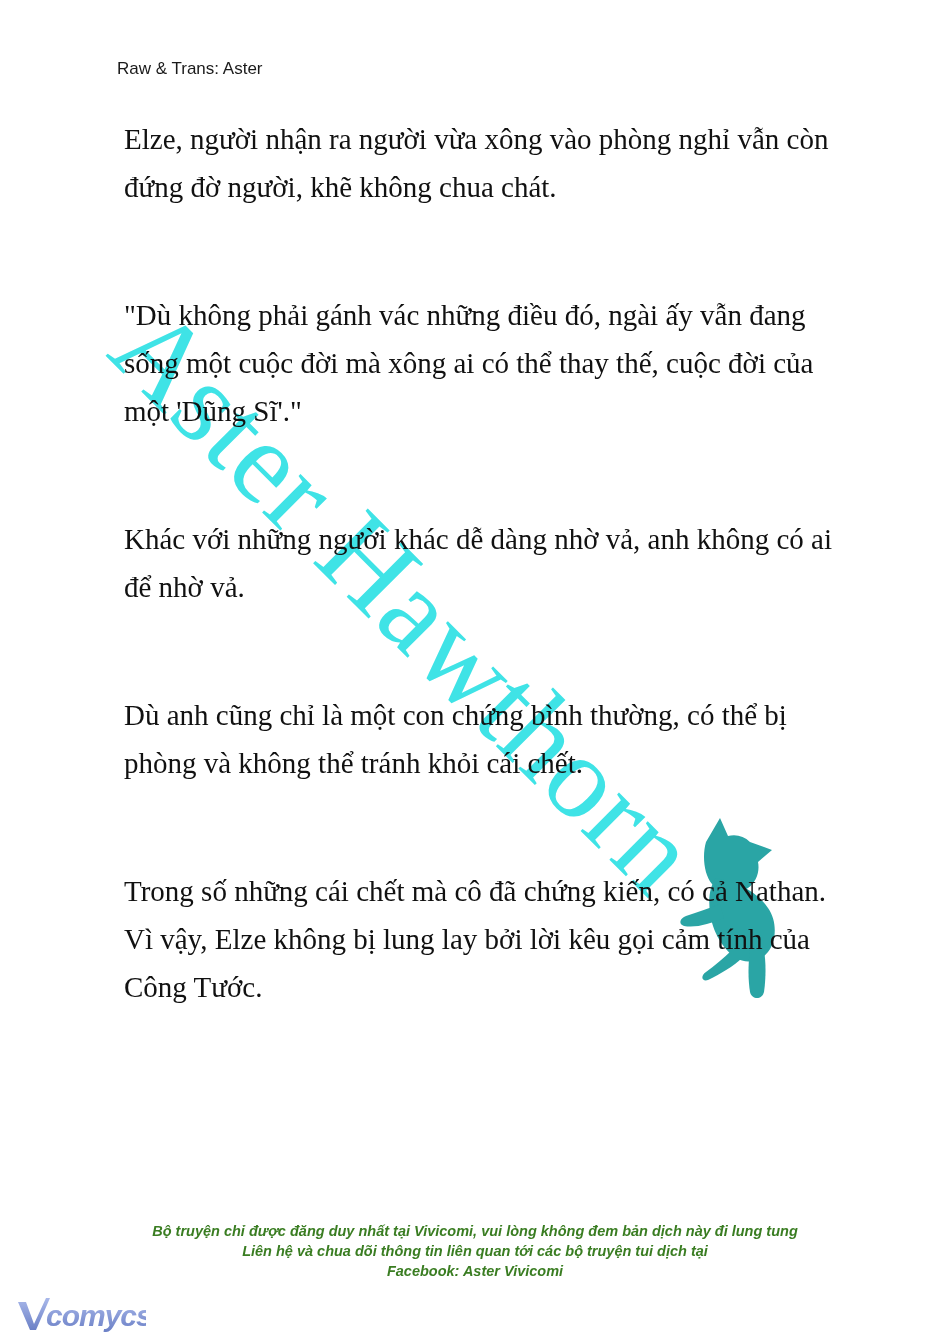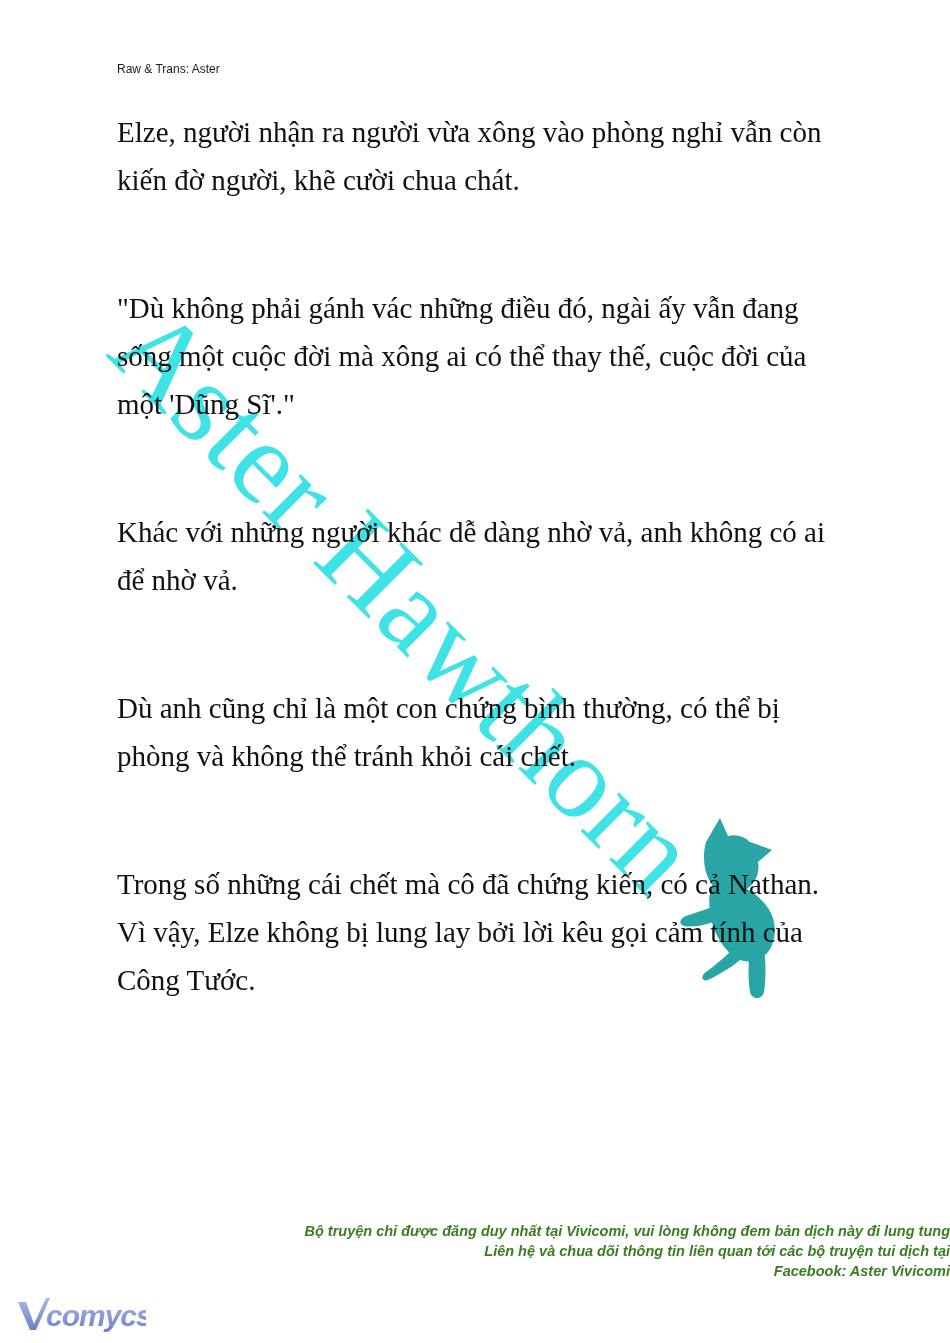--- a/index.html
+++ b/index.html
@@ -12,37 +12,37 @@
       width: 950px;
       height: 1343px;
       background: #ffffff;
       overflow: hidden;
     }
     .header-credit {
       position: absolute;
       left: 117px;
       top: 59px;
       font-family: "Liberation Sans", sans-serif;
-      font-size: 12px;
+      font-size: 17px;
       color: #1a1a1a;
       line-height: 20px;
       white-space: nowrap;
     }
     .body-text {
       position: absolute;
       left: 117px;
       top: 108px;
       width: 720px;
       font-family: "Liberation Serif", serif;
       font-size: 29px;
       color: #111111;
       z-index: 2;
     }
     .para {
-      margin: 0;
+      margin: 7px;
     }
     .line {
       display: block;
       height: 48px;
       line-height: 48px;
       white-space: nowrap;
     }
     .watermark {
       position: absolute;
       left: 405px;
@@ -74,21 +74,20 @@
       font-style: italic;
       font-weight: bold;
       font-size: 14.5px;
       color: #3a7d22;
     }
     .footer-line {
       display: block;
       height: 20px;
       line-height: 20px;
       white-space: nowrap;
-      text-align: right;
     }
     .logo {
       position: absolute;
       left: 16px;
       top: 1294px;
       width: 130px;
       height: 42px;
     }
   </style>
 </head>
@@ -111,21 +110,21 @@
 
       <path d="M56 138 C48 146 38 154 30 160 C24 164 26 170 32 168 C44 162 58 154 66 146 Z"></path>
 
       <path d="M74 138 C72 152 72 168 74 180 C76 188 86 188 88 180 C90 166 90 150 88 138 Z"></path>
     </g>
   </svg>
 
   <div class="body-text">
     <p class="para" style="margin-bottom:80px;">
       <span class="line">Elze, người nhận ra người vừa xông vào phòng nghỉ vẫn còn</span>
-      <span class="line">kiến đờ người, khẽ cười chua chát.</span>
+      <span class="line">đứng đờ người, khẽ không chua chát.</span>
     </p>
     <p class="para" style="margin-bottom:80px;">
       <span class="line">"Dù không phải gánh vác những điều đó, ngài ấy vẫn đang</span>
       <span class="line">sống một cuộc đời mà xông ai có thể thay thế, cuộc đời của</span>
       <span class="line">một 'Dũng Sĩ'."</span>
     </p>
     <p class="para" style="margin-bottom:80px;">
       <span class="line">Khác với những người khác dễ dàng nhờ vả, anh không có ai</span>
       <span class="line">để nhờ vả.</span>
     </p>

